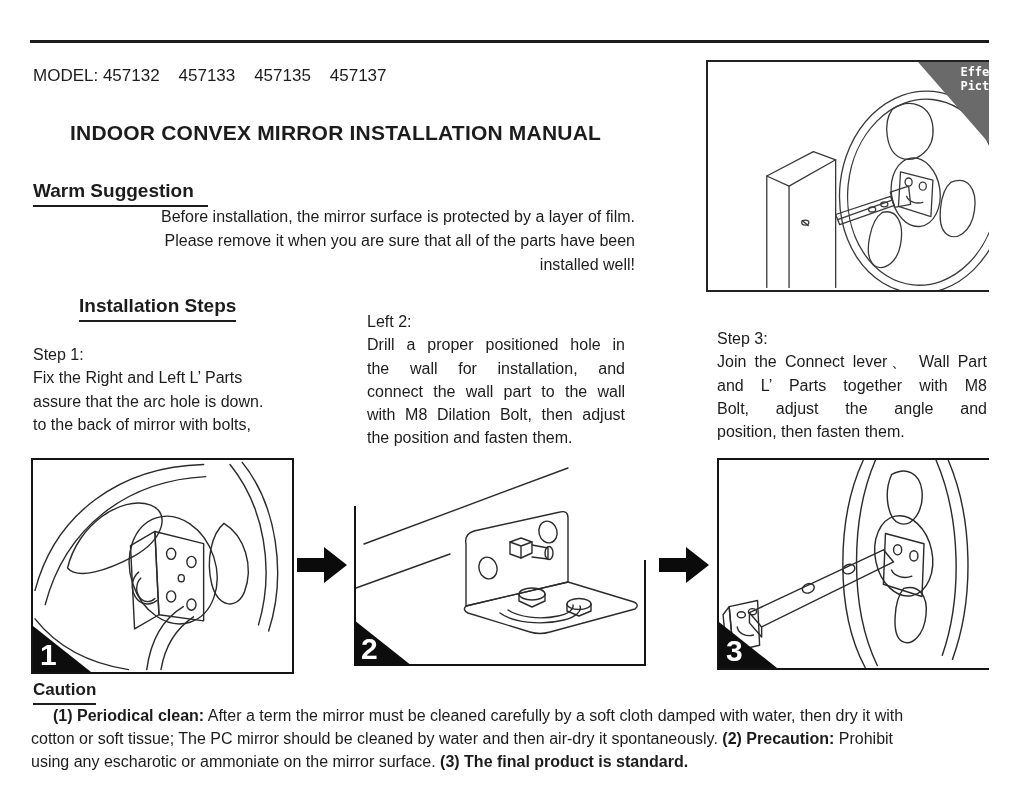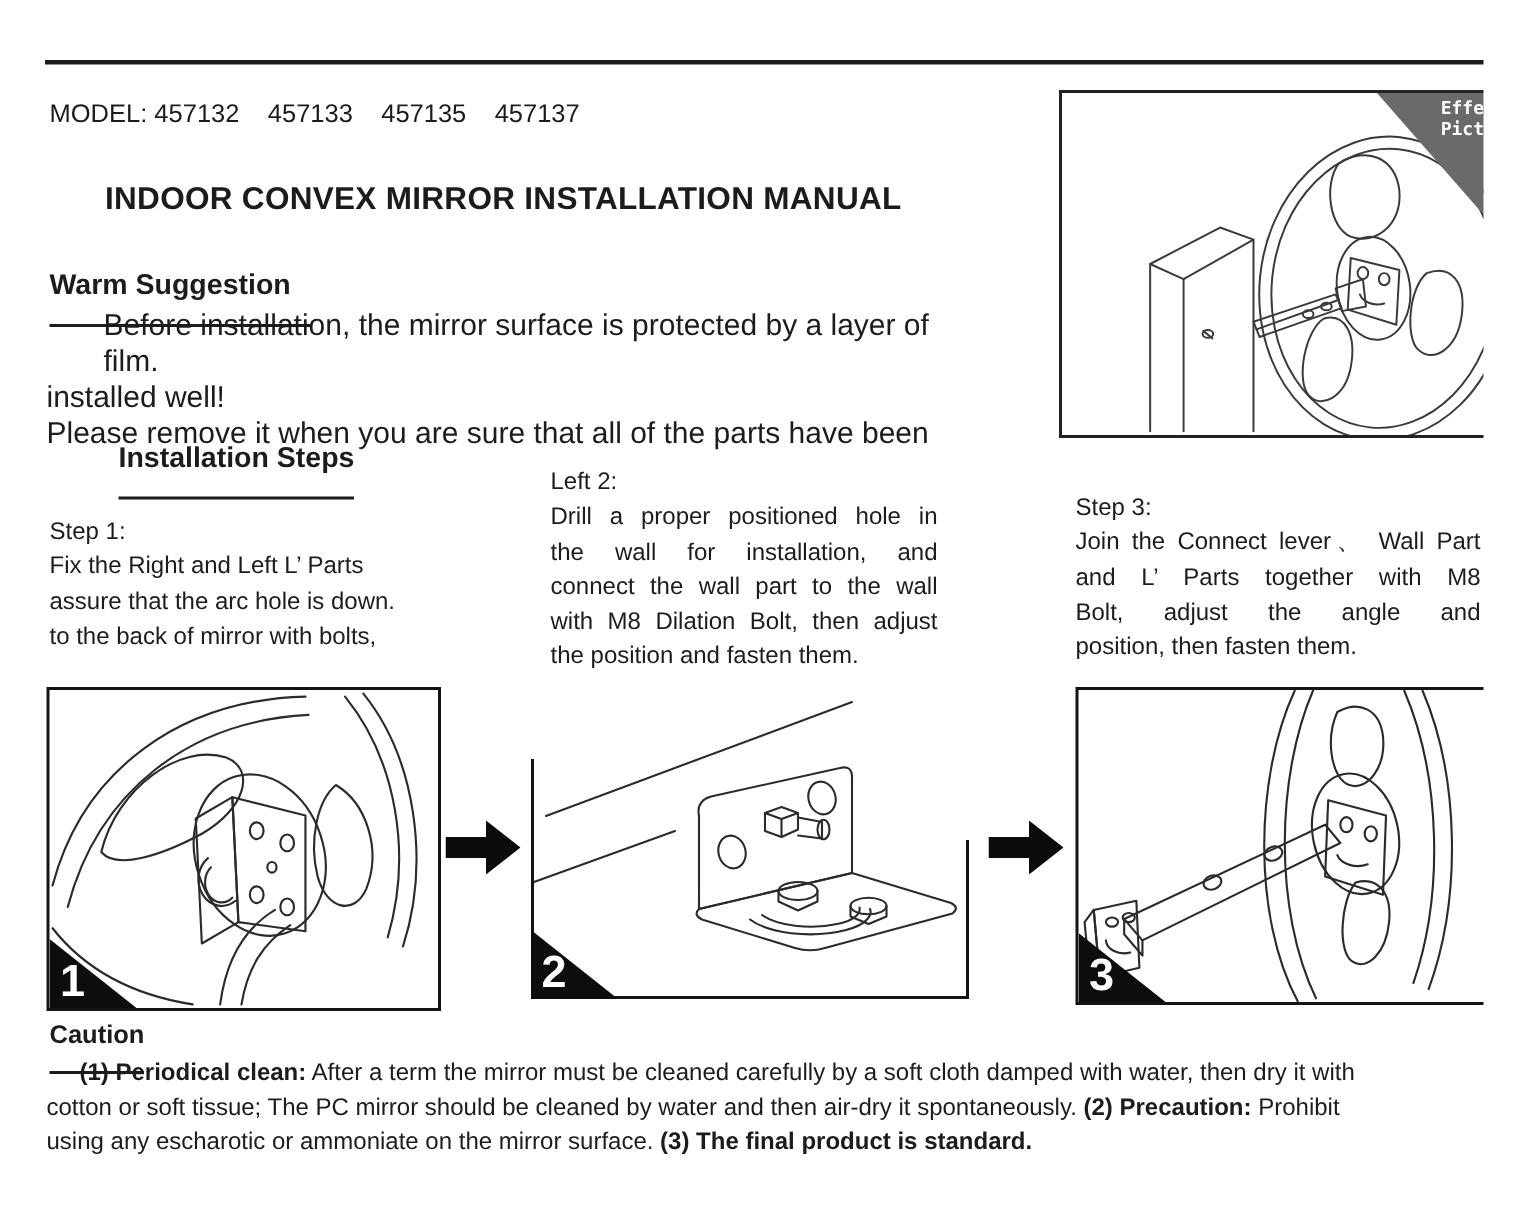--- a/index.html
+++ b/index.html
@@ -4,26 +4,26 @@
 <style>
   html,body{margin:0;padding:0;background:#ffffff;}
   .page{
     position:relative;width:989px;height:808px;background:#ffffff;
     font-family:"Liberation Sans",sans-serif;color:#1c1c1c;overflow:hidden;
   }
   .rule{position:absolute;left:30px;top:40px;width:978px;height:3px;background:#1c1c1c;}
   .model{position:absolute;left:33px;top:66px;font-size:17px;white-space:pre;}
   .doc-title{position:absolute;left:33px;top:121px;font-size:21px;font-weight:bold;letter-spacing:.2px;margin-left:37px;}
   .sec-h{position:absolute;font-weight:bold;}
-  .sec-h span{display:inline-block;border-bottom:2px solid #1c1c1c;padding-bottom:14px;}
+  .sec-h span{display:inline-block;border-bottom:2px solid #1c1c1c;padding-bottom:3px;}
   .warm-h{left:33px;top:180px;font-size:19px;}
   .warm-h span{padding-right:14px;}
   .inst-h{left:33px;top:295px;font-size:19px;margin-left:46px;}
   .caution-h{left:33px;top:680px;font-size:17px;}
-  .warm-p{position:absolute;left:31px;top:205px;width:604px;font-size:20px;line-height:24px;}
+  .warm-p{position:absolute;left:31px;top:205px;width:604px;font-size:16px;line-height:24px;text-align:right;}
   .indent{padding-left:38px;}
   .step{position:absolute;font-size:16px;line-height:23.3px;}
   .step1{left:33px;top:343px;width:256px;}
   .step2{left:367px;top:310px;width:258px;}
   .step3{left:717px;top:327px;width:270px;}
   .jl{text-align:justify;text-align-last:justify;}
   .jlast{text-align:left;}
   .panel{position:absolute;background:#ffffff;}
   .panel1{left:31px;top:458px;width:259px;height:212px;border:2px solid #141414;}
   .panel2{left:354px;top:448px;width:292px;height:218px;}
@@ -57,22 +57,22 @@
 
   <div class="model">MODEL: 457132    457133    457135    457137</div>
 
   <div class="doc-title">INDOOR CONVEX MIRROR INSTALLATION MANUAL</div>
 
   <div class="sec-h warm-h">
     <span>Warm Suggestion</span>
   </div>
   <div class="warm-p">
     <div class="indent">Before installation, the mirror surface is protected by a layer of film.</div>
+    <div>Please remove it when you are sure that all of the parts have been</div>
     <div>installed well!</div>
-    <div>Please remove it when you are sure that all of the parts have been</div>
   </div>
 
   <div class="sec-h inst-h">
     <span>Installation Steps</span>
   </div>
 
   <div class="step step1">
     <div>Step 1:</div>
     <div>Fix the Right and Left L’ Parts</div>
     <div>assure that the arc hole is down.</div>

